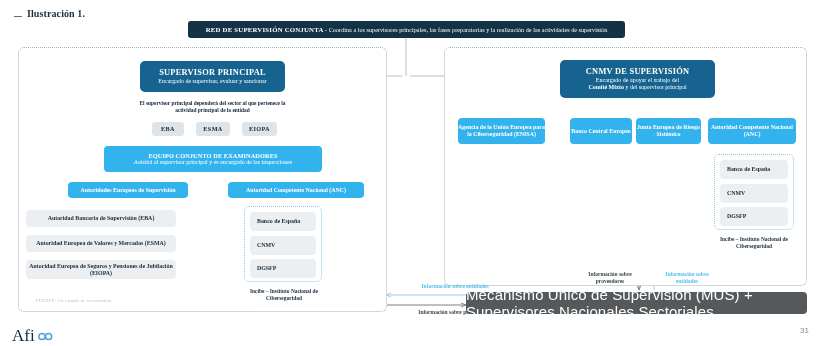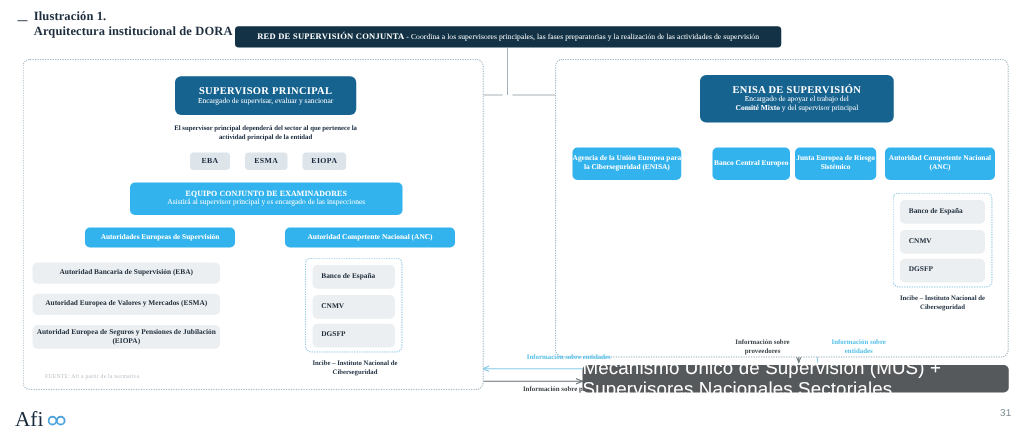--- a/index.html
+++ b/index.html
@@ -216,21 +216,20 @@
   }
 </style>
 </head>
 <body>
 
 <div class="page">
 
   <div class="title-block">
     <div class="title-dash"></div>
     <div class="title-line1">Ilustración 1.</div>
-    <div class="title-line2">Arquitectura institucional de DORA</div>
   </div>
 
   <div class="banner">
     <div class="banner-text"><b>RED DE SUPERVISIÓN CONJUNTA</b><span> - Coordina a los supervisores principales, las fases preparatorias y la realización de las actividades de supervisión</span></div>
   </div>
 
   <svg class="lines" viewBox="0 0 825 346">
     <defs>
       <marker id="ah" markerWidth="7" markerHeight="7" refX="6" refY="3" orient="auto">
         <path d="M0,0.6 L6,3 L0,5.4" fill="none" stroke="#9aa5ac" stroke-width="0.8"></path>
@@ -326,21 +325,21 @@
   <div class="box box-greyline t-small" style="left:250px; top:212px; width:66px; height:19px; justify-content:flex-start; padding-left:7px;">Banco de España</div>
   <div class="box box-greyline t-small" style="left:250px; top:236px; width:66px; height:19px; justify-content:flex-start; padding-left:7px;">CNMV</div>
   <div class="box box-greyline t-small" style="left:250px; top:259px; width:66px; height:19px; justify-content:flex-start; padding-left:7px;">DGSFP</div>
   <div class="caption" style="left:240px; top:288px; width:88px;">Incibe – Instituto Nacional de Ciberseguridad</div>
 
   <div class="fuente">FUENTE: Afi a partir de la normativa</div>
 
   <div class="panel panel-right"></div>
 
   <div class="box box-dark" style="left:560px; top:60px; width:155px; height:38px; flex-direction:column;">
-    <div class="t-big">ENISA DE SUPERVISIÓN</div>
+    <div class="t-big">CNMV DE SUPERVISIÓN</div>
     <div class="t-sub">Encargado de apoyar el trabajo del</div>
     <div class="t-sub"><b>Comité Mixto</b><span> y del supervisor principal</span></div>
   </div>
 
   <div class="box box-blue t-small" style="left:458px; top:118px; width:87px; height:26px;">Agencia de la Unión Europea para la Ciberseguridad (ENISA)</div>
   <div class="box box-blue t-small" style="left:570px; top:118px; width:62px; height:26px;">Banco Central Europeo</div>
   <div class="box box-blue t-small" style="left:636px; top:118px; width:65px; height:26px;">Junta Europea de Riesgo Sistémico</div>
   <div class="box box-blue t-small" style="left:708px; top:118px; width:88px; height:26px;">Autoridad Competente Nacional (ANC)</div>
 
   <div class="inner-dotted" style="left:714px; top:154px; width:80px; height:76px;"></div>

